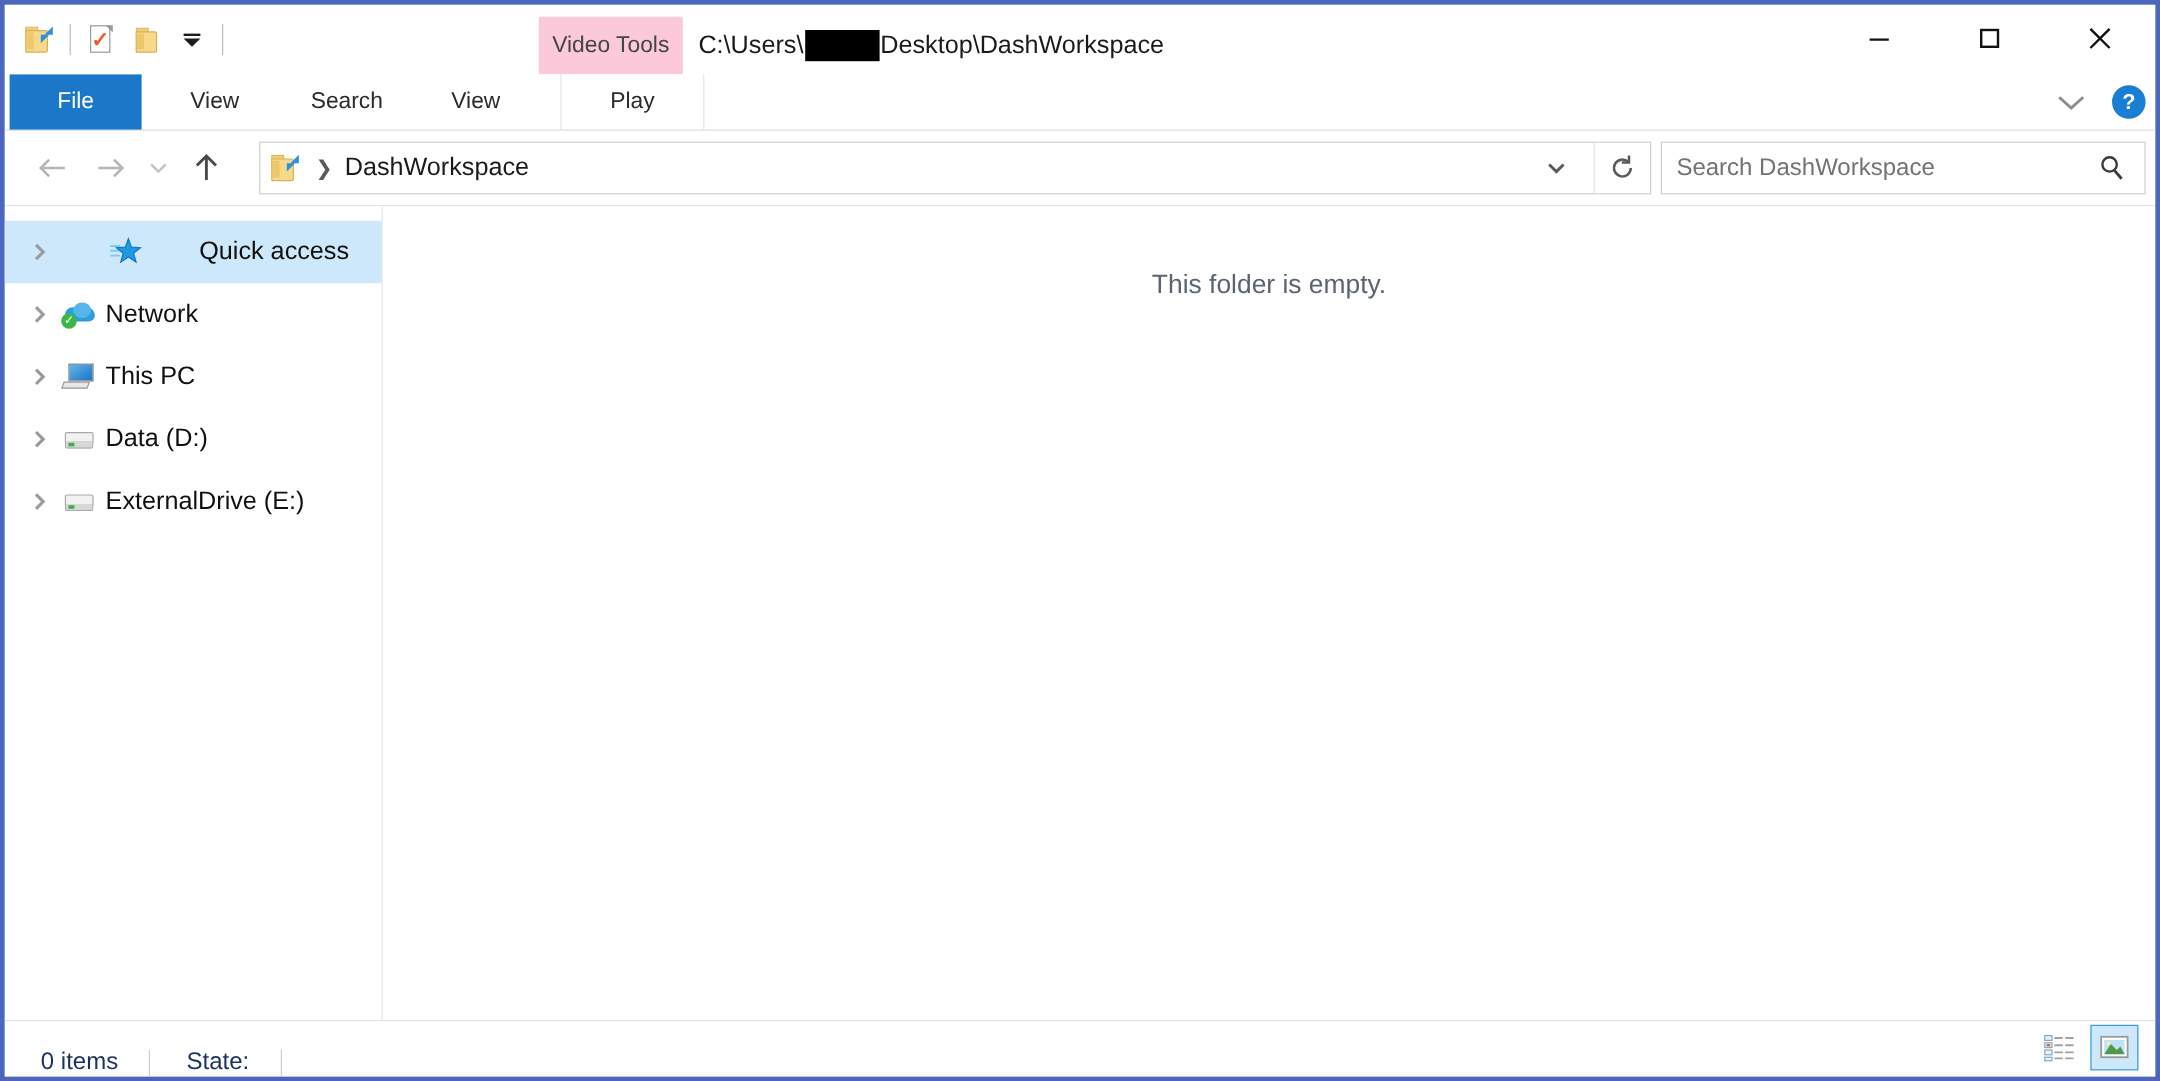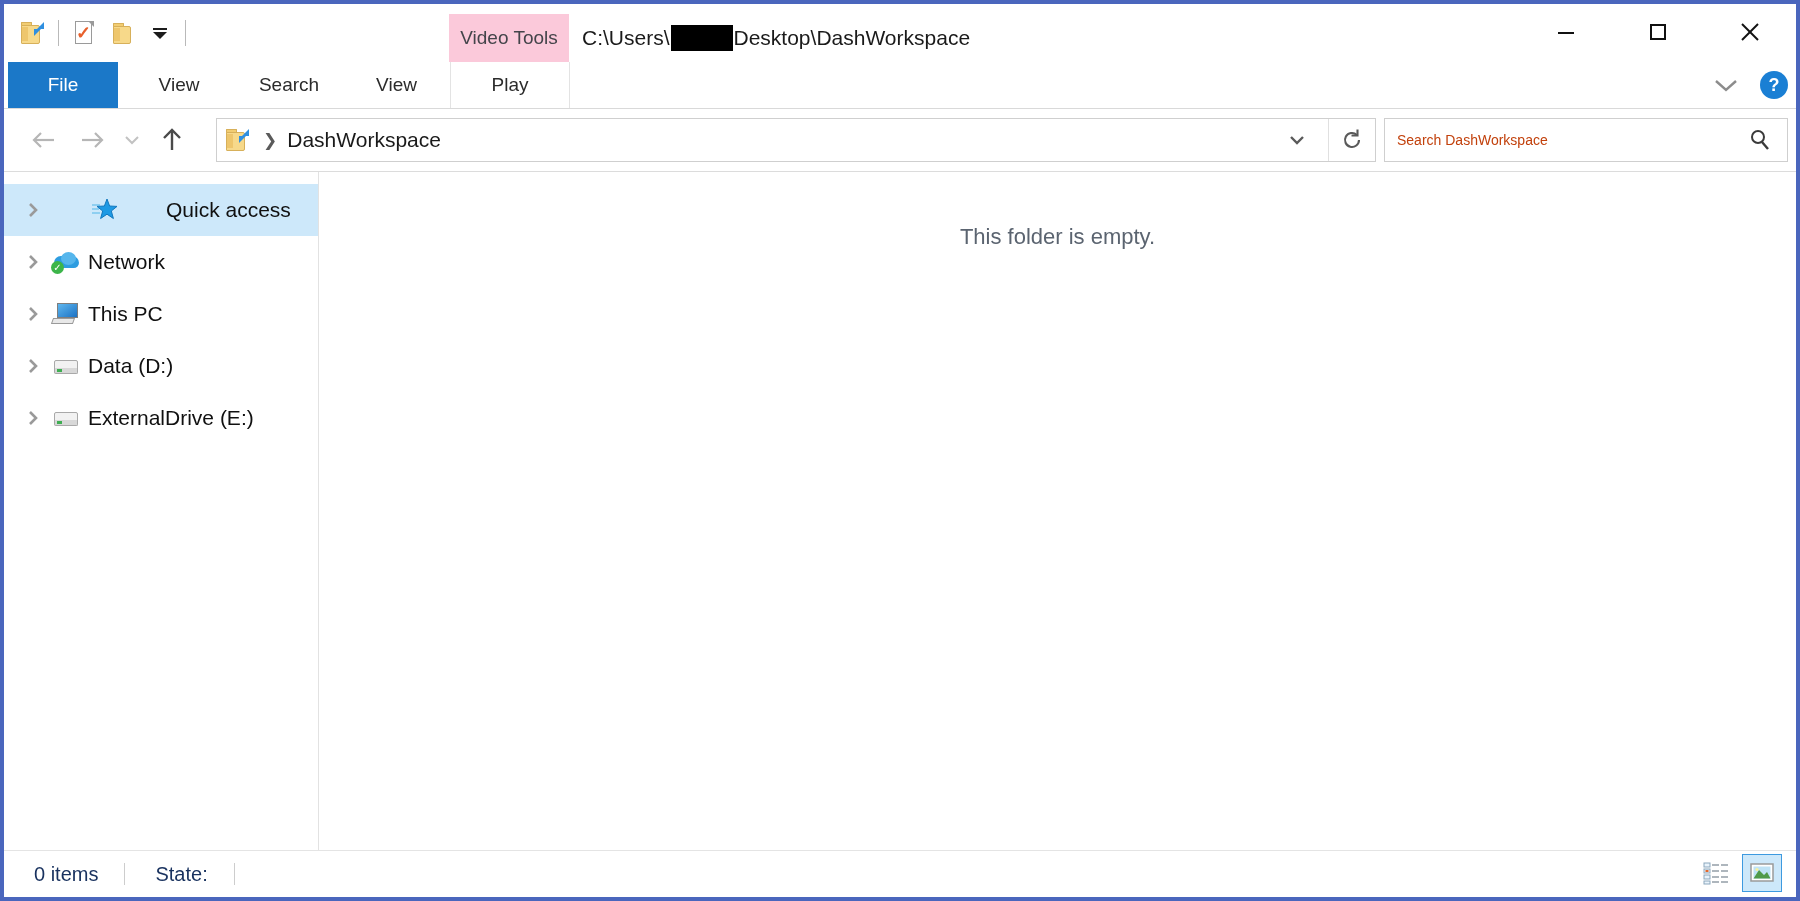--- a/index.html
+++ b/index.html
@@ -211,21 +211,21 @@
   }
   .tab.file {
     left: 4px;
     width: 110px;
     background: #1b78c8;
     color: #ffffff;
   }
   .tab.home  { left: 120px; width: 110px; }
   .tab.share { left: 230px; width: 110px; }
   .tab.view  { left: 340px; width: 105px; }
-  .tab.play  { left: 446px; width: 118px; border-left: 1px solid #e3e3e3; border-right: 1px solid #e3e3e3; }
+  .tab.play  { left: 463px; width: 118px; border-left: 1px solid #e3e3e3; border-right: 1px solid #e3e3e3; }
 
   .ribbon-right {
     position: absolute;
     right: 8px; top: 0;
     height: 46px;
     display: flex;
     align-items: center;
     gap: 14px;
   }
   .chev-down {
@@ -302,22 +302,22 @@
     left: 1380px; top: 9px;
     width: 404px; height: 44px;
     border: 1px solid #cfcfcf;
     box-sizing: border-box;
     background: #ffffff;
     display: flex;
     align-items: center;
   }
   .search-ph {
     margin-left: 12px;
-    font-size: 14px;
-    color: #c2410c;
+    font-size: 20px;
+    color: #737373;
   }
   .search-icon {
     position: absolute;
     right: 10px; top: 0;
     height: 42px;
     width: 34px;
     display: flex; align-items: center; justify-content: center;
   }
 
   
@@ -452,21 +452,21 @@
   }
 
   
   .statusbar {
     position: relative;
     height: 46px;
     flex: 0 0 46px;
     background: #ffffff;
     border-top: 1px solid #e4e4e4;
     display: flex;
-    align-items: center;
+    align-items: flex-end;
   }
   .status-text {
     font-size: 20px;
     color: #19325f;
     margin-left: 30px;
     white-space: nowrap;
   }
   .status-sep {
     width: 1px; height: 22px;
     background: #cdcdcd;

